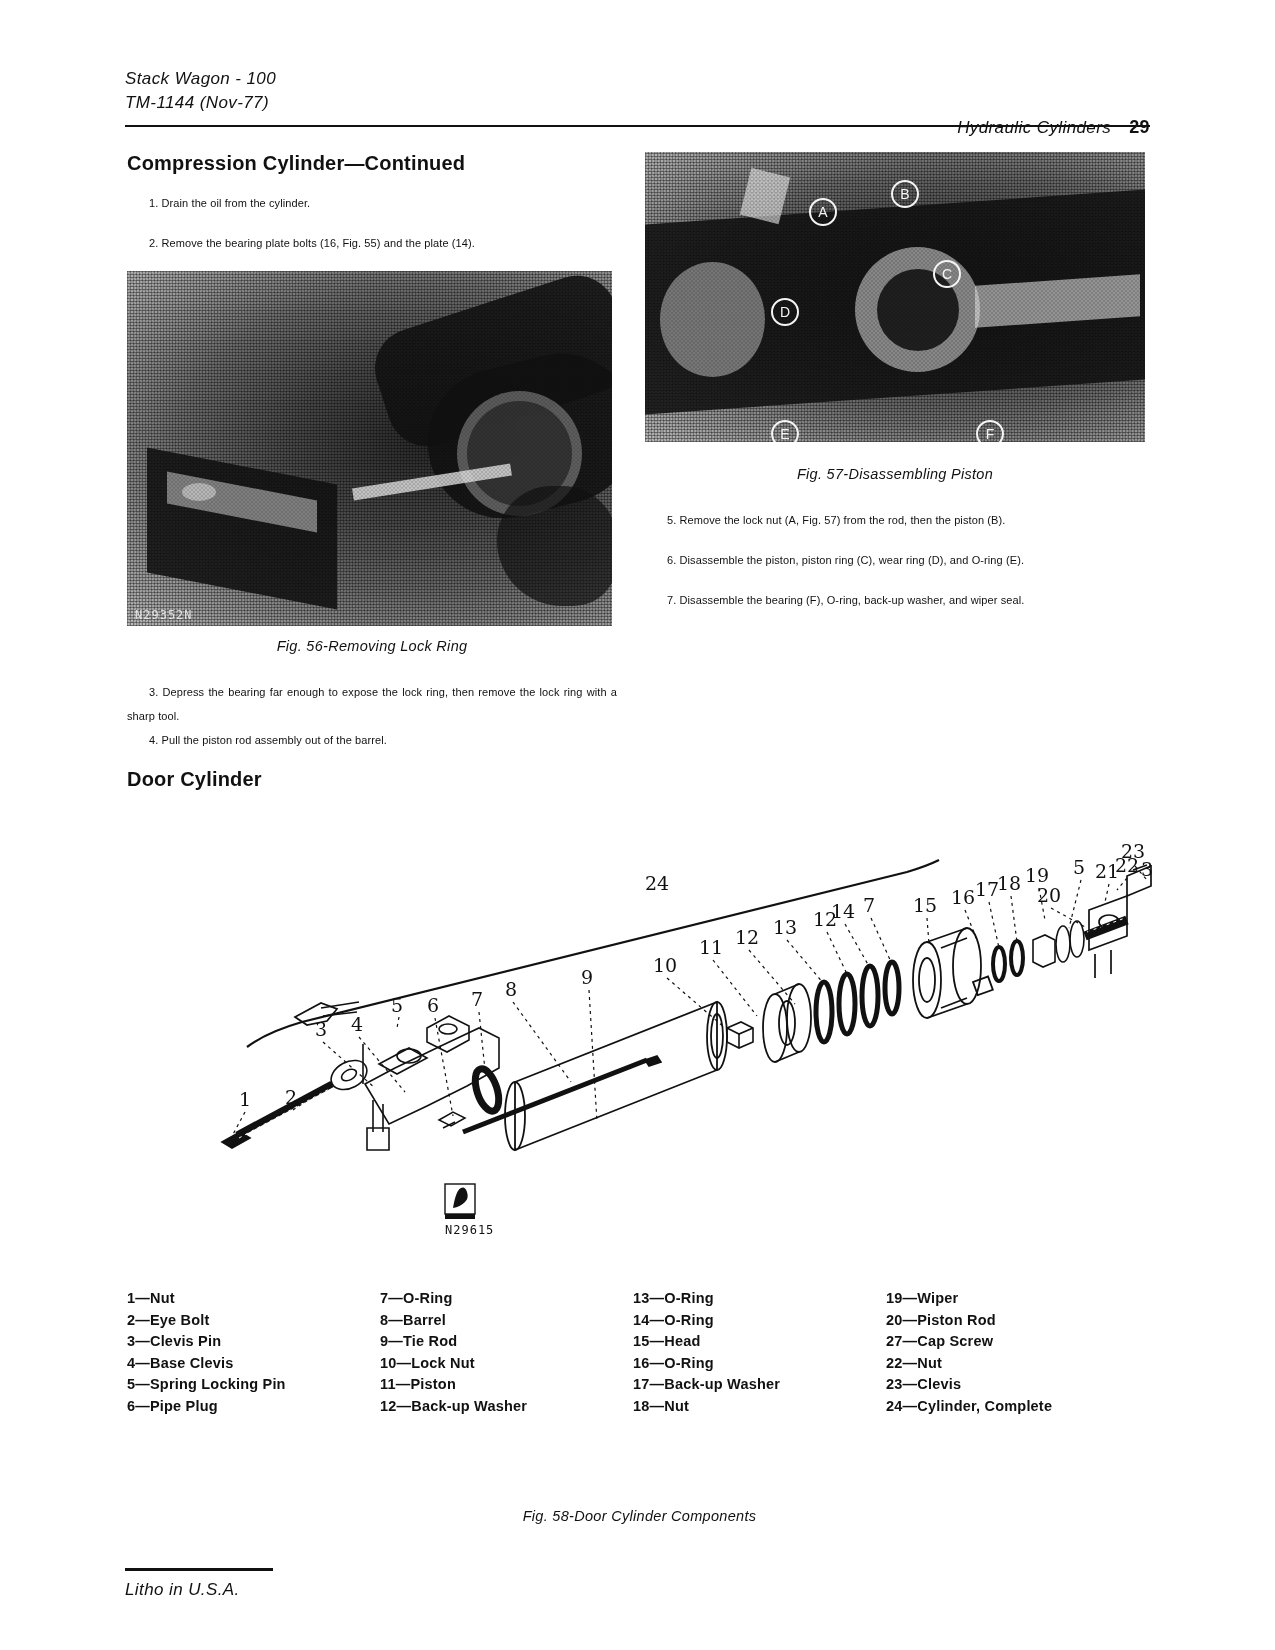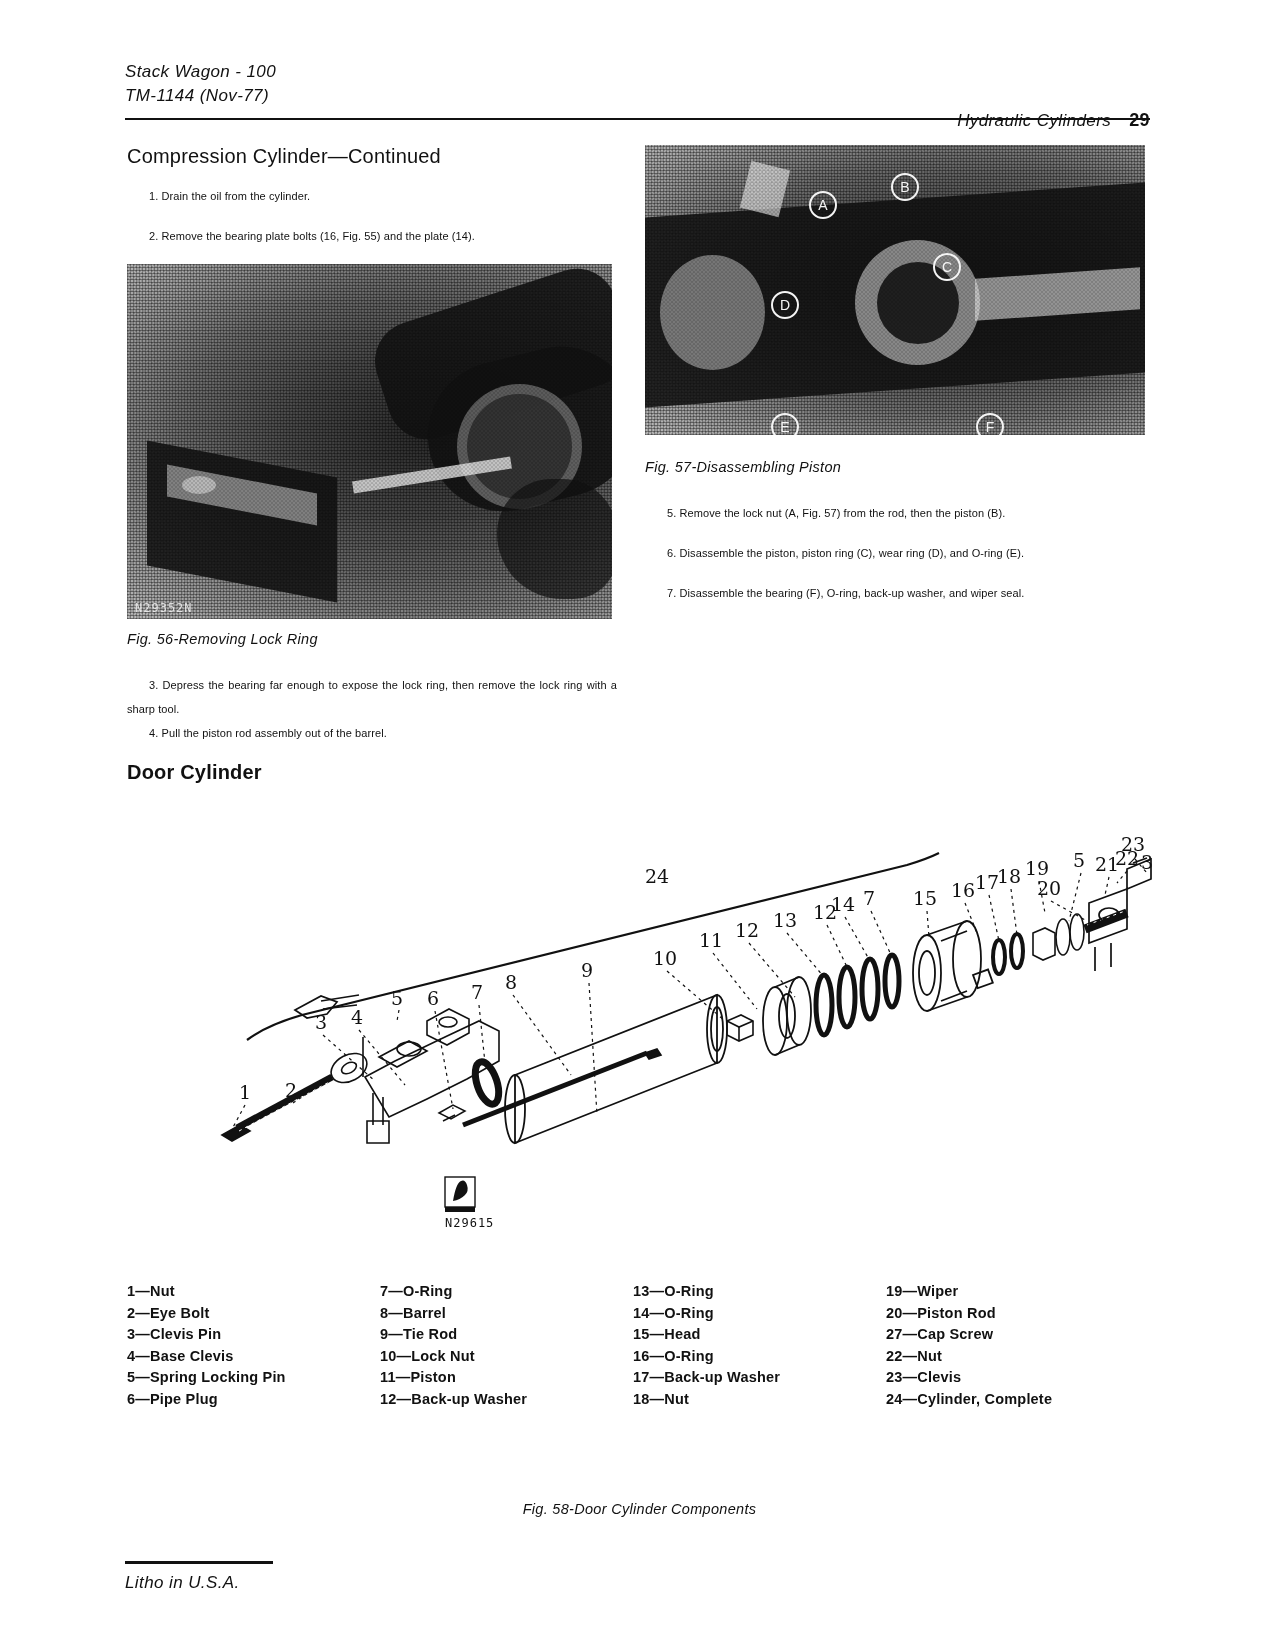--- a/index.html
+++ b/index.html
@@ -11,21 +11,21 @@
   body {
     width: 1275px;
     height: 1650px;
     position: relative;
     font-family: "Liberation Sans", sans-serif;
     color: #111111;
     overflow: hidden;
   }
   .page {
     position: absolute;
-    left: 0; top: 5px;
+    left: 0; top: 12px;
     width: 1275px;
     height: 1424px;
   }
 
   
   .header {
     position: absolute;
     left: 125px;
     top: 55px;
     width: 1025px;
@@ -74,21 +74,21 @@
   }
   .col-right {
     position: absolute;
     left: 645px;
     top: 140px;
     width: 500px;
   }
 
   h1.section-title {
     font-size: 20px;
-    font-weight: normal;
+    font-weight: bold;
     margin: 0 0 16px 0;
     letter-spacing: .2px;
   }
   h2.section-title {
     font-size: 20px;
     font-weight: bold;
     margin: 0;
     letter-spacing: .2px;
   }
   p.body {
@@ -136,20 +136,21 @@
     color: #f2f2f2;
     font-size: 12px;
     letter-spacing: 1px;
     font-family: "DejaVu Sans Mono", monospace;
     opacity: .85;
   }
 
   .fig-caption {
     font-style: italic;
     font-size: 14.5px;
+    text-align: center;
     letter-spacing: .3px;
     margin: 12px 0 0 0;
   }
 
   
   .legend-af {
     display: grid;
     grid-template-columns: 250px 1fr;
     font-size: 14.5px;
     font-weight: bold;

